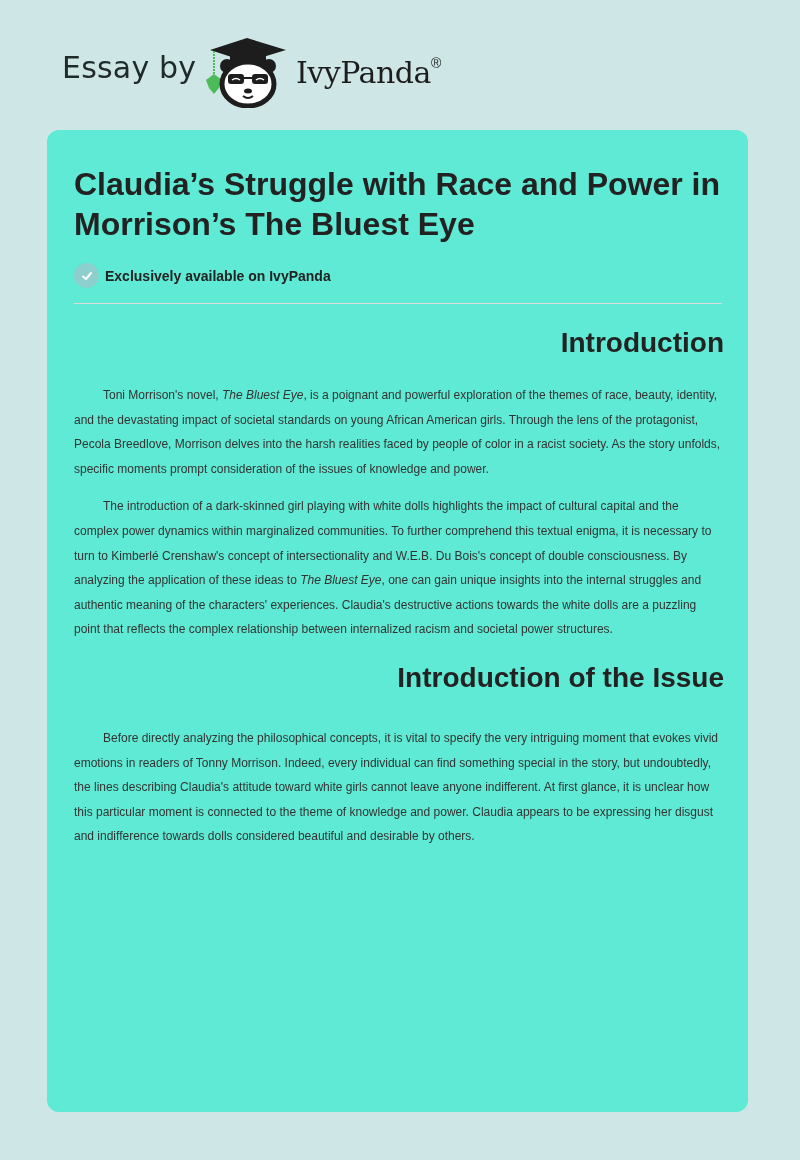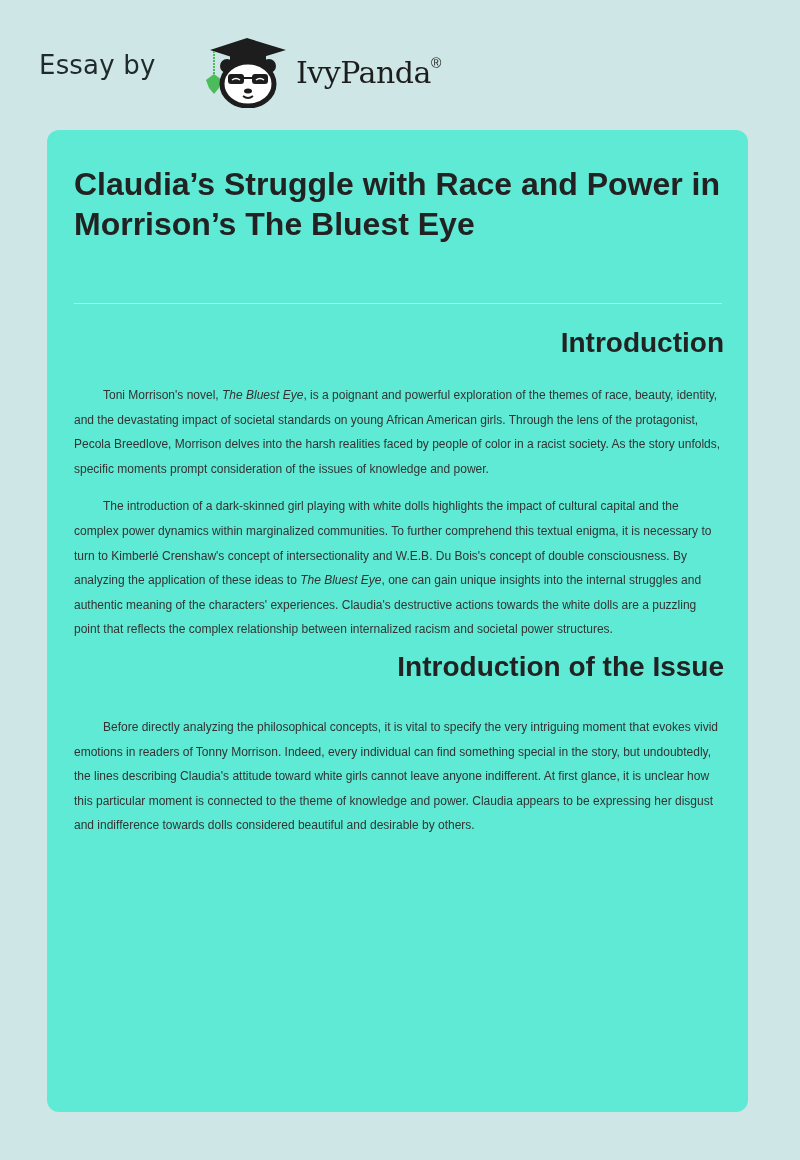--- a/index.html
+++ b/index.html
@@ -7,23 +7,23 @@
     width: 800px; height: 1160px;
     background: #cfe6e6;
     font-family: "Liberation Sans", sans-serif;
     color: #222;
     overflow: hidden;
   }
   .header {
     position: absolute; top: 0; left: 0; width: 800px; height: 130px;
   }
   .essay-by {
-    position: absolute; left: 39px; top: 50px;
+    position: absolute; left: 62px; top: 50px;
     font-family: "DejaVu Sans", sans-serif;
-    font-size: 26px; color: #1f2a2a; letter-spacing: 0.2px;
+    font-size: 30px; color: #1f2a2a; letter-spacing: 0.2px;
   }
   .logo-icon {
     position: absolute; left: 202px; top: 36px; width: 90px; height: 72px;
   }
   .brand {
     position: absolute; left: 296px; top: 55px;
     font-family: "DejaVu Serif", serif; font-weight: normal;
     font-size: 30px; color: #1d1d1d; letter-spacing: -0.5px;
   }
   .brand sup { font-size: 14px; position: relative; top: -4px; font-family: "Liberation Sans", sans-serif; }
@@ -51,21 +51,21 @@
   }
   h2 {
     font-size: 28px; font-weight: bold; color: #222; line-height: 36px;
     margin-bottom: 22px;
     text-align: right;
   }
   p {
     font-size: 12px; line-height: 24.6px; color: #333; text-indent: 29px;
     margin-bottom: 13px;
   }
-  p.last { margin-bottom: 7px; }
+  p.last { margin-bottom: 18px; }
   em { font-style: italic; }
 </style>
 </head>
 <body>
 
 <div class="header">
   <span class="essay-by">Essay by</span>
   <svg class="logo-icon" viewBox="0 0 90 72">
 
     <polygon points="8,14 45,2 84,14 45,26" fill="#1d1d1d"></polygon>
@@ -87,20 +87,28 @@
 
     <ellipse cx="46" cy="55" rx="4" ry="2.5" fill="#1d1d1d"></ellipse>
     <path d="M41,60 q5,4 10,0" stroke="#1d1d1d" stroke-width="1.8" fill="none"></path>
   </svg>
   <span class="brand"><span>IvyPanda</span><sup>®</sup></span>
 </div>
 
 <div class="card">
   <h1 class="title">Claudia’s Struggle with Race and Power in Morrison’s The Bluest Eye</h1>
 
+  <div class="badge">
+    <span class="badge-check">
+      <svg width="12" height="12" viewBox="0 0 12 12">
+          <path d="M2,6.5 L5,9 L10,3" stroke="#fff" stroke-width="2" fill="none" stroke-linecap="round" stroke-linejoin="round"></path>
+        </svg>
+    </span>
+    <span class="badge-text">Exclusively available on IvyPanda</span>
+  </div>
 
   <div class="divider"></div>
 
   <div class="content">
     <section>
       <h2>Introduction</h2>
       <p><span>Toni Morrison's novel, </span><em>The Bluest Eye</em><span>, is a poignant and powerful exploration of the themes of race, beauty, identity, and the devastating impact of societal standards on young African American girls. Through the lens of the protagonist, Pecola Breedlove, Morrison delves into the harsh realities faced by people of color in a racist society. As the story unfolds, specific moments prompt consideration of the issues of knowledge and power.</span></p>
       <p class="last"><span>The introduction of a dark-skinned girl playing with white dolls highlights the impact of cultural capital and the complex power dynamics within marginalized communities. To further comprehend this textual enigma, it is necessary to turn to Kimberlé Crenshaw's concept of intersectionality and W.E.B. Du Bois's concept of double consciousness. By analyzing the application of these ideas to </span><em>The Bluest Eye</em><span>, one can gain unique insights into the internal struggles and authentic meaning of the characters' experiences. Claudia's destructive actions towards the white dolls are a puzzling point that reflects the complex relationship between internalized racism and societal power structures.</span></p>
     </section>
     <section>

